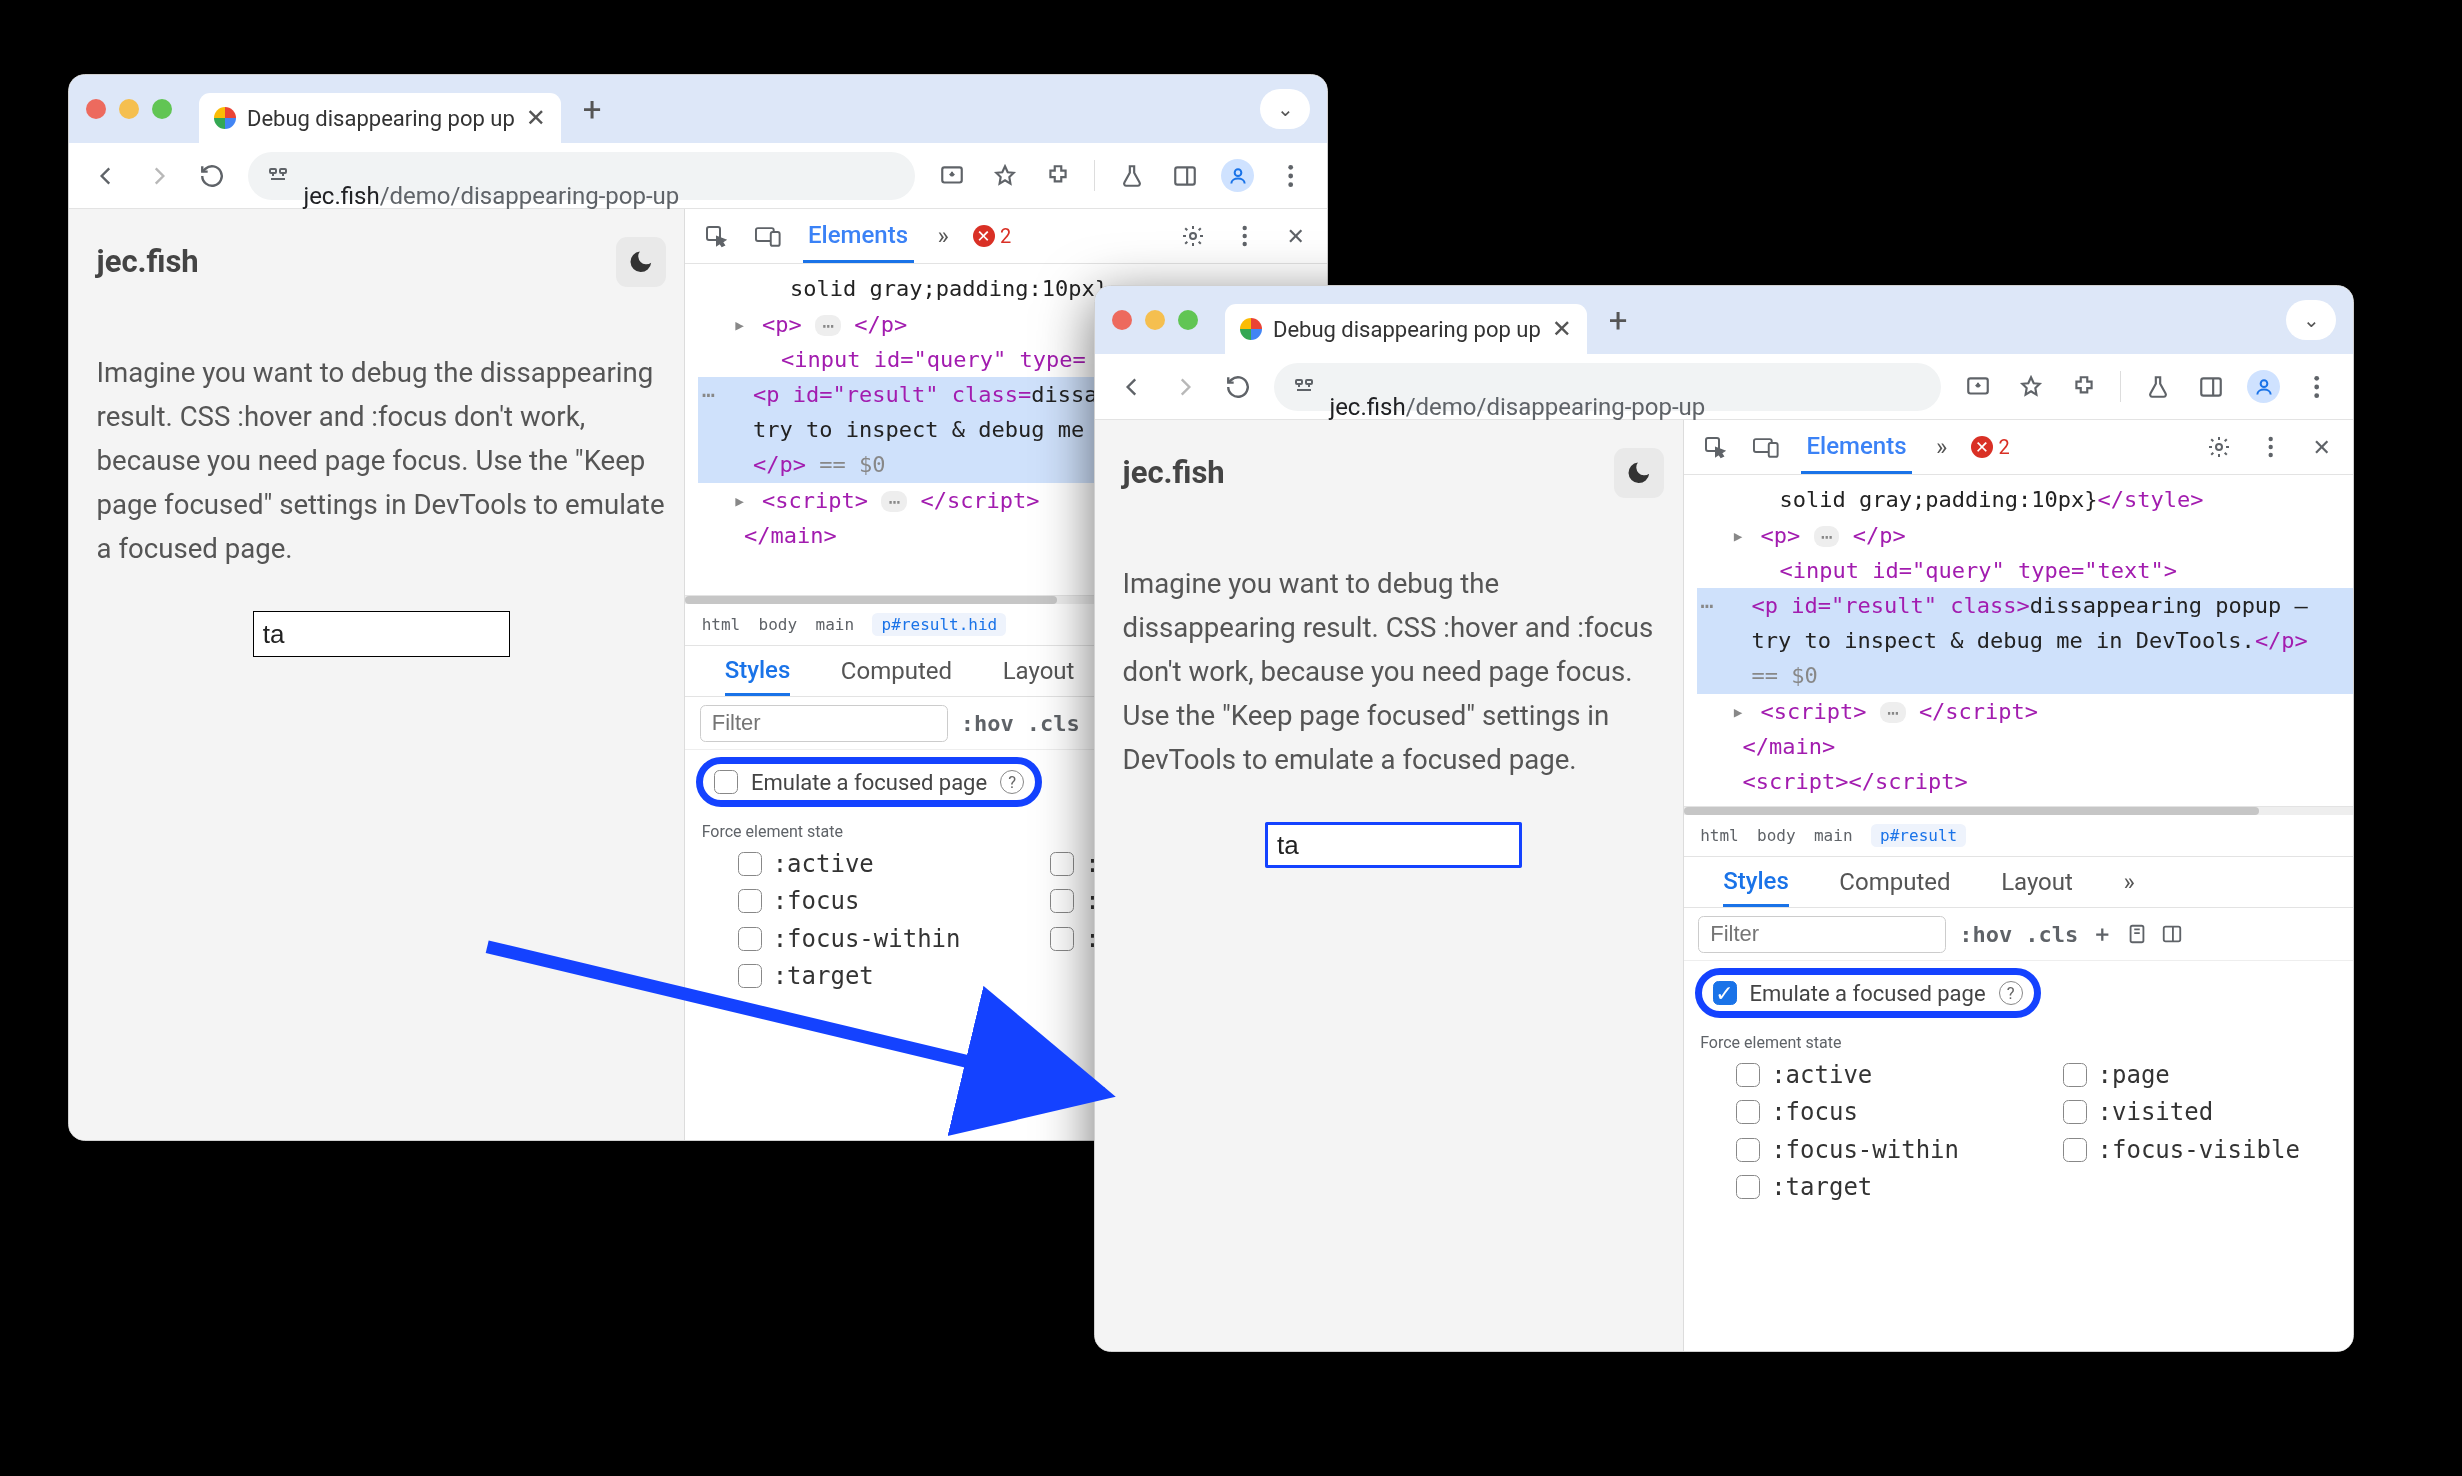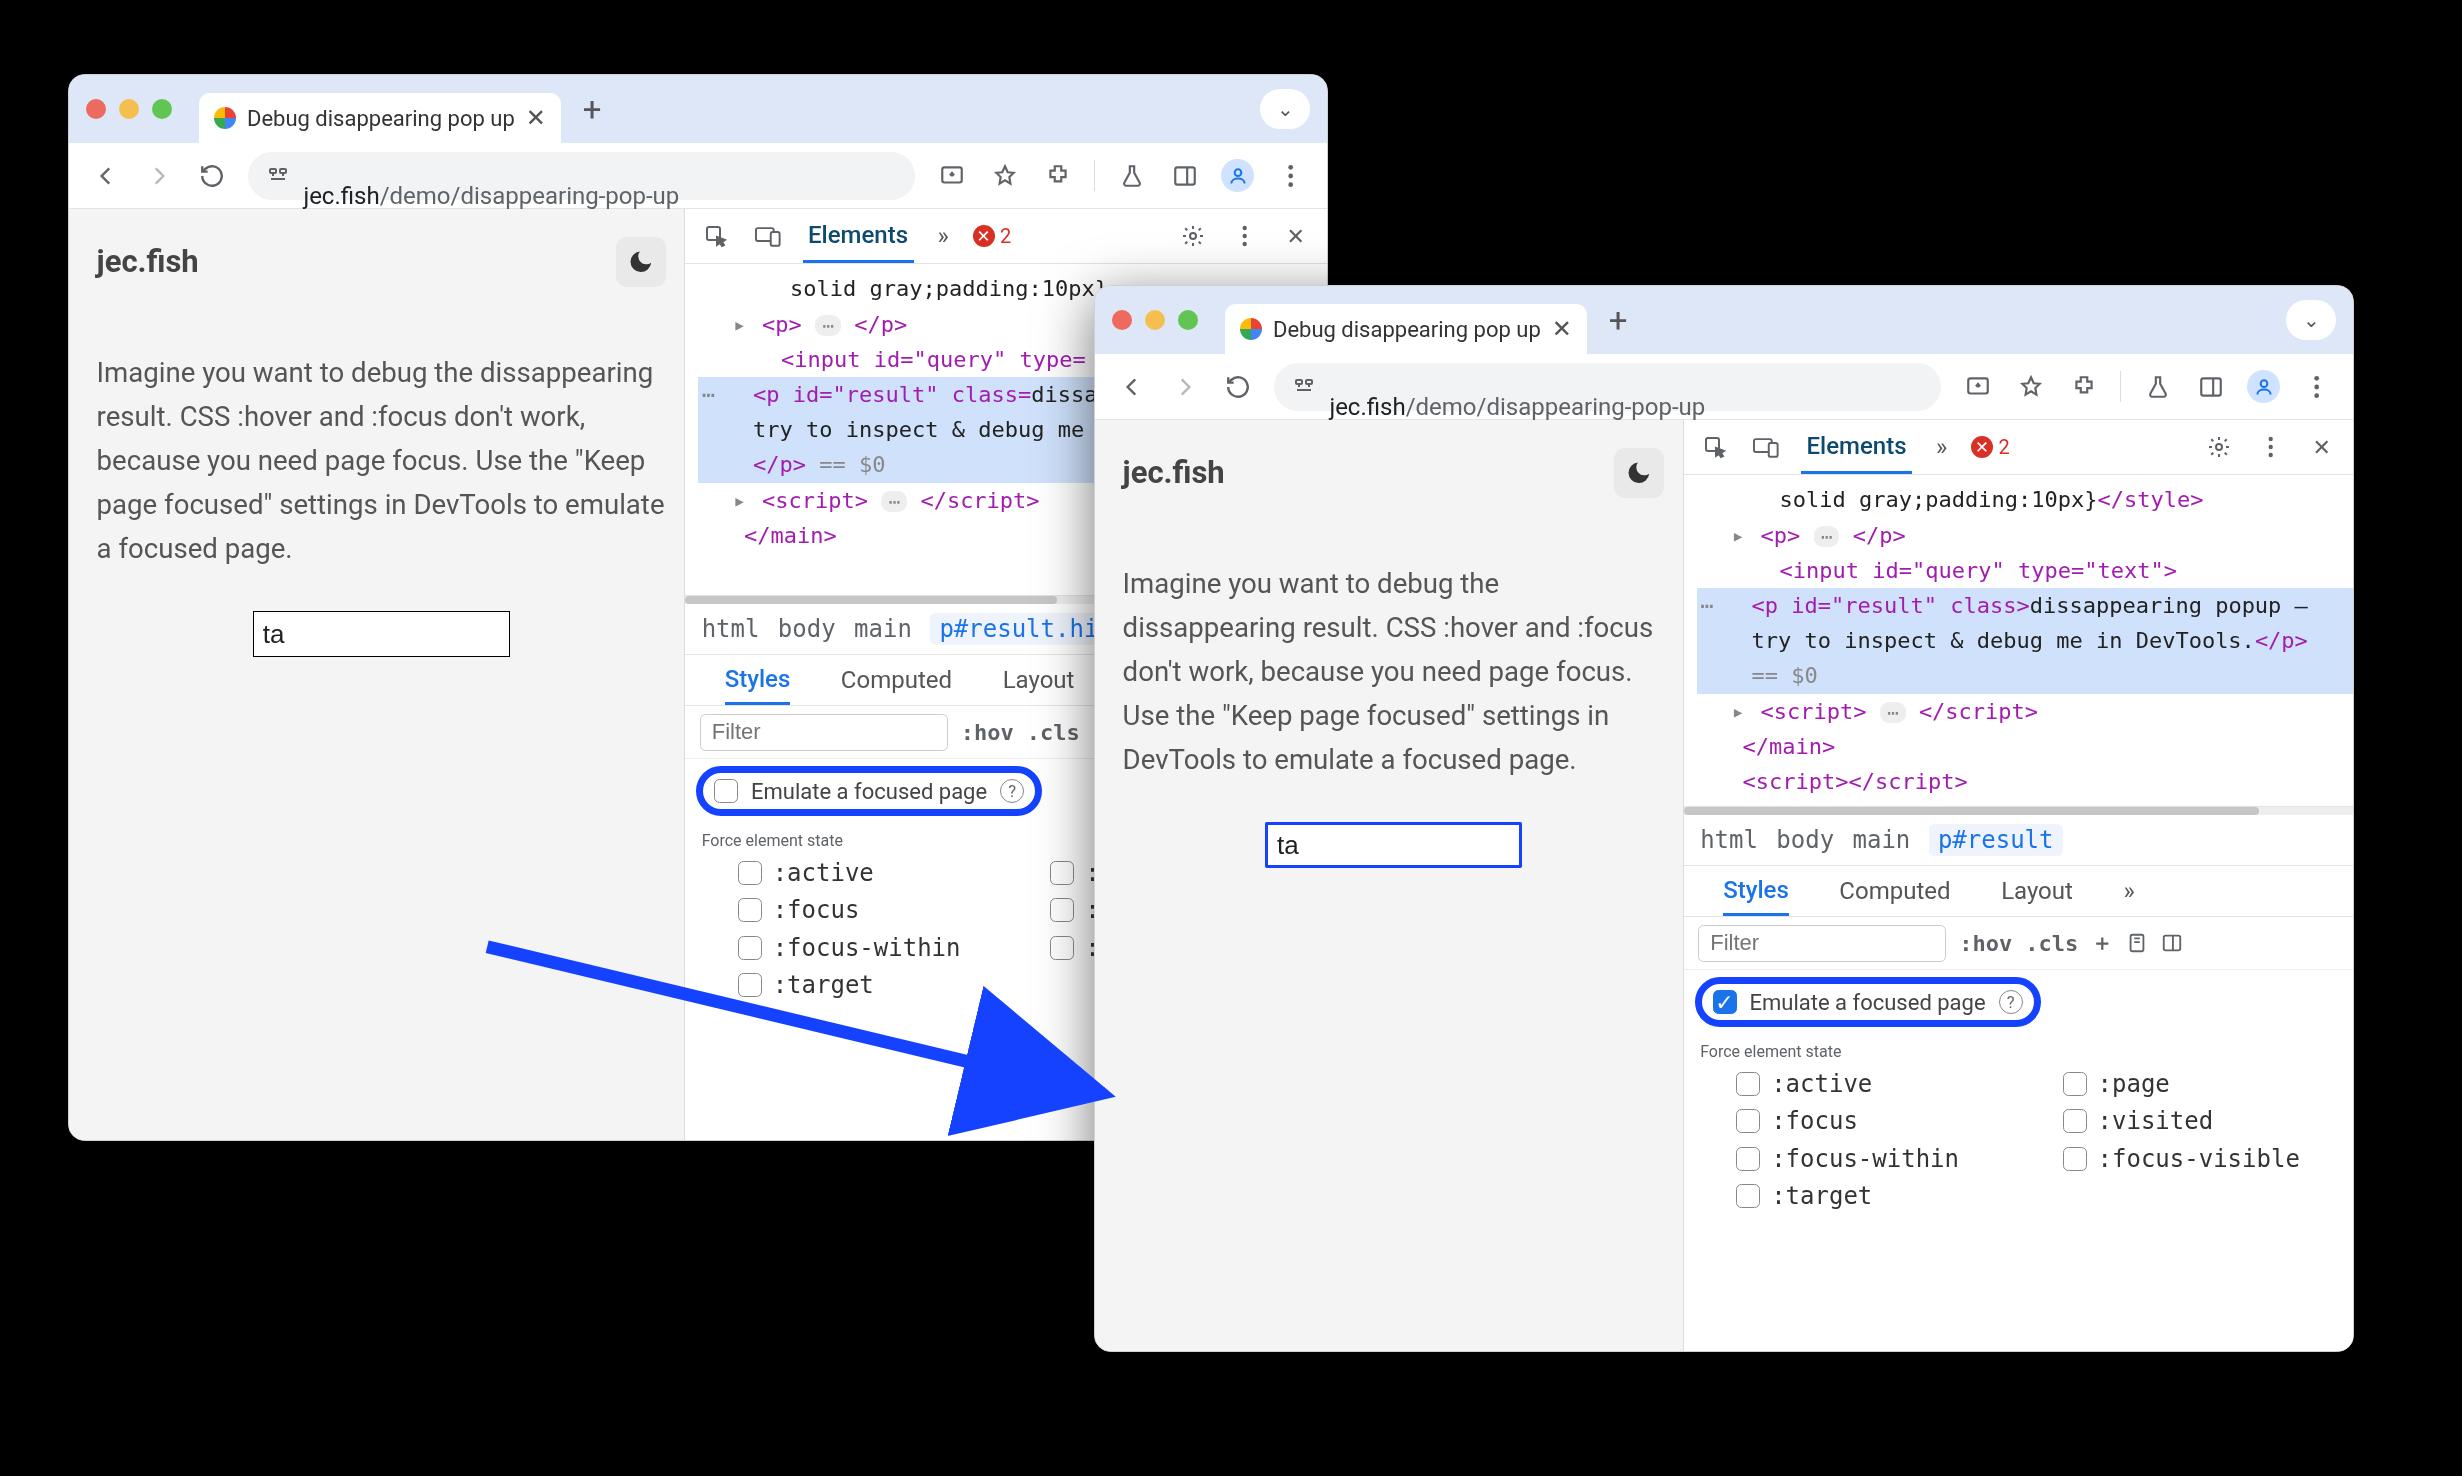--- a/index.html
+++ b/index.html
@@ -135,21 +135,21 @@
   }
   .dt-top {
     display:flex;
     align-items:center;
     gap:18.4px;
     height:55px;
     padding:0 14.7px;
     border-bottom:0.9px solid #e3e3e3;
   }
   .dt-top .tabbtn { color:#555; font-size:24px; padding:0 5.5px; height:100%; display:flex; align-items:center; }
-  .dt-top .tabbtn.active { color:#0c4a6e; border-bottom:3.7px solid #1a73e8; font-weight:500;}
+  .dt-top .tabbtn.active { color:#3b82f6; border-bottom:3.7px solid #1a73e8; font-weight:500;}
   .dt-top .err-badge { background:#d93025; color:#fff; border-radius:50%; width:22px; height:22px; font-size:16.6px; display:flex; align-items:center; justify-content:center;}
   .dt-top .err-wrap{display:flex;align-items:center;gap:5.5px;color:#d93025;font-size:20px;}
 
   .dom {
     padding:7.4px 0 7.4px 13px;
     overflow:hidden;
     color:#222;
     font-size:22px;
     line-height:1.6;
     white-space:nowrap;
@@ -157,21 +157,21 @@
   .dom .line{padding-left:55px;position:relative;}
   .dom .sel{background:#cfe1fb;}
   .dom .arrow{position:absolute;left:35px;color:#888;}
   .dom .gutter-dots{position:absolute;left:3.7px;color:#888;}
   .dom .eq0{color:#888;}
   .tag{color:#a21caf;} .dots{background:#eee;border-radius:9.2px;padding:0 7.4px;color:#888;font-size:18.4px;}
 
   .dom-scroll{height:9.2px;background:#eee;border-top:0.9px solid #e3e3e3;position:relative;}
   .dom-scroll .thumb{position:absolute;left:0;top:0;height:100%;background:#c6c6c6;border-radius:4.6px;}
 
-  .crumbs{display:flex;gap:18.4px;padding:9.2px 16.6px;border-bottom:0.9px solid #e3e3e3;color:#5f6368;font-size:24px;align-items:center;}
+  .crumbs{display:flex;gap:18.4px;padding:9.2px 16.6px;border-bottom:0.9px solid #e3e3e3;color:#5f6368;font-size:16px;align-items:center;}
   .crumbs .last{background:#eef3fc;color:#1a73e8;border-radius:5.5px;padding:1.8px 9.2px;}
 
   .panel-tabs{display:flex;gap:27.6px;padding:0 16.6px;border-bottom:0.9px solid #e3e3e3;align-items:center;height:51px;font-size:24px;color:#555;}
   .panel-tabs .pt{height:100%;display:flex;align-items:center;margin-left:23px;}
   .panel-tabs .pt.active{color:#1a73e8;border-bottom:3.7px solid #1a73e8;font-weight:500;}
   .filter-row{display:flex;gap:13px;padding:7.4px 14.7px;align-items:center;border-bottom:0.9px solid #eee;}
   .filter-input{flex:1;max-width:248px;height:37px;border:0.9px solid #ccc;border-radius:5.5px;padding:1.8px 11px;font-size:22px;color:#888;}
   .mini-btn{color:#5f6368;font-size:22px;font-weight:bold;}
 
   .emulate-row{display:flex;align-items:center;gap:13px;padding:5.5px 11px;margin:7.4px 11px;border:7.4px solid #1442ff;border-radius:26px;width:max-content;}

